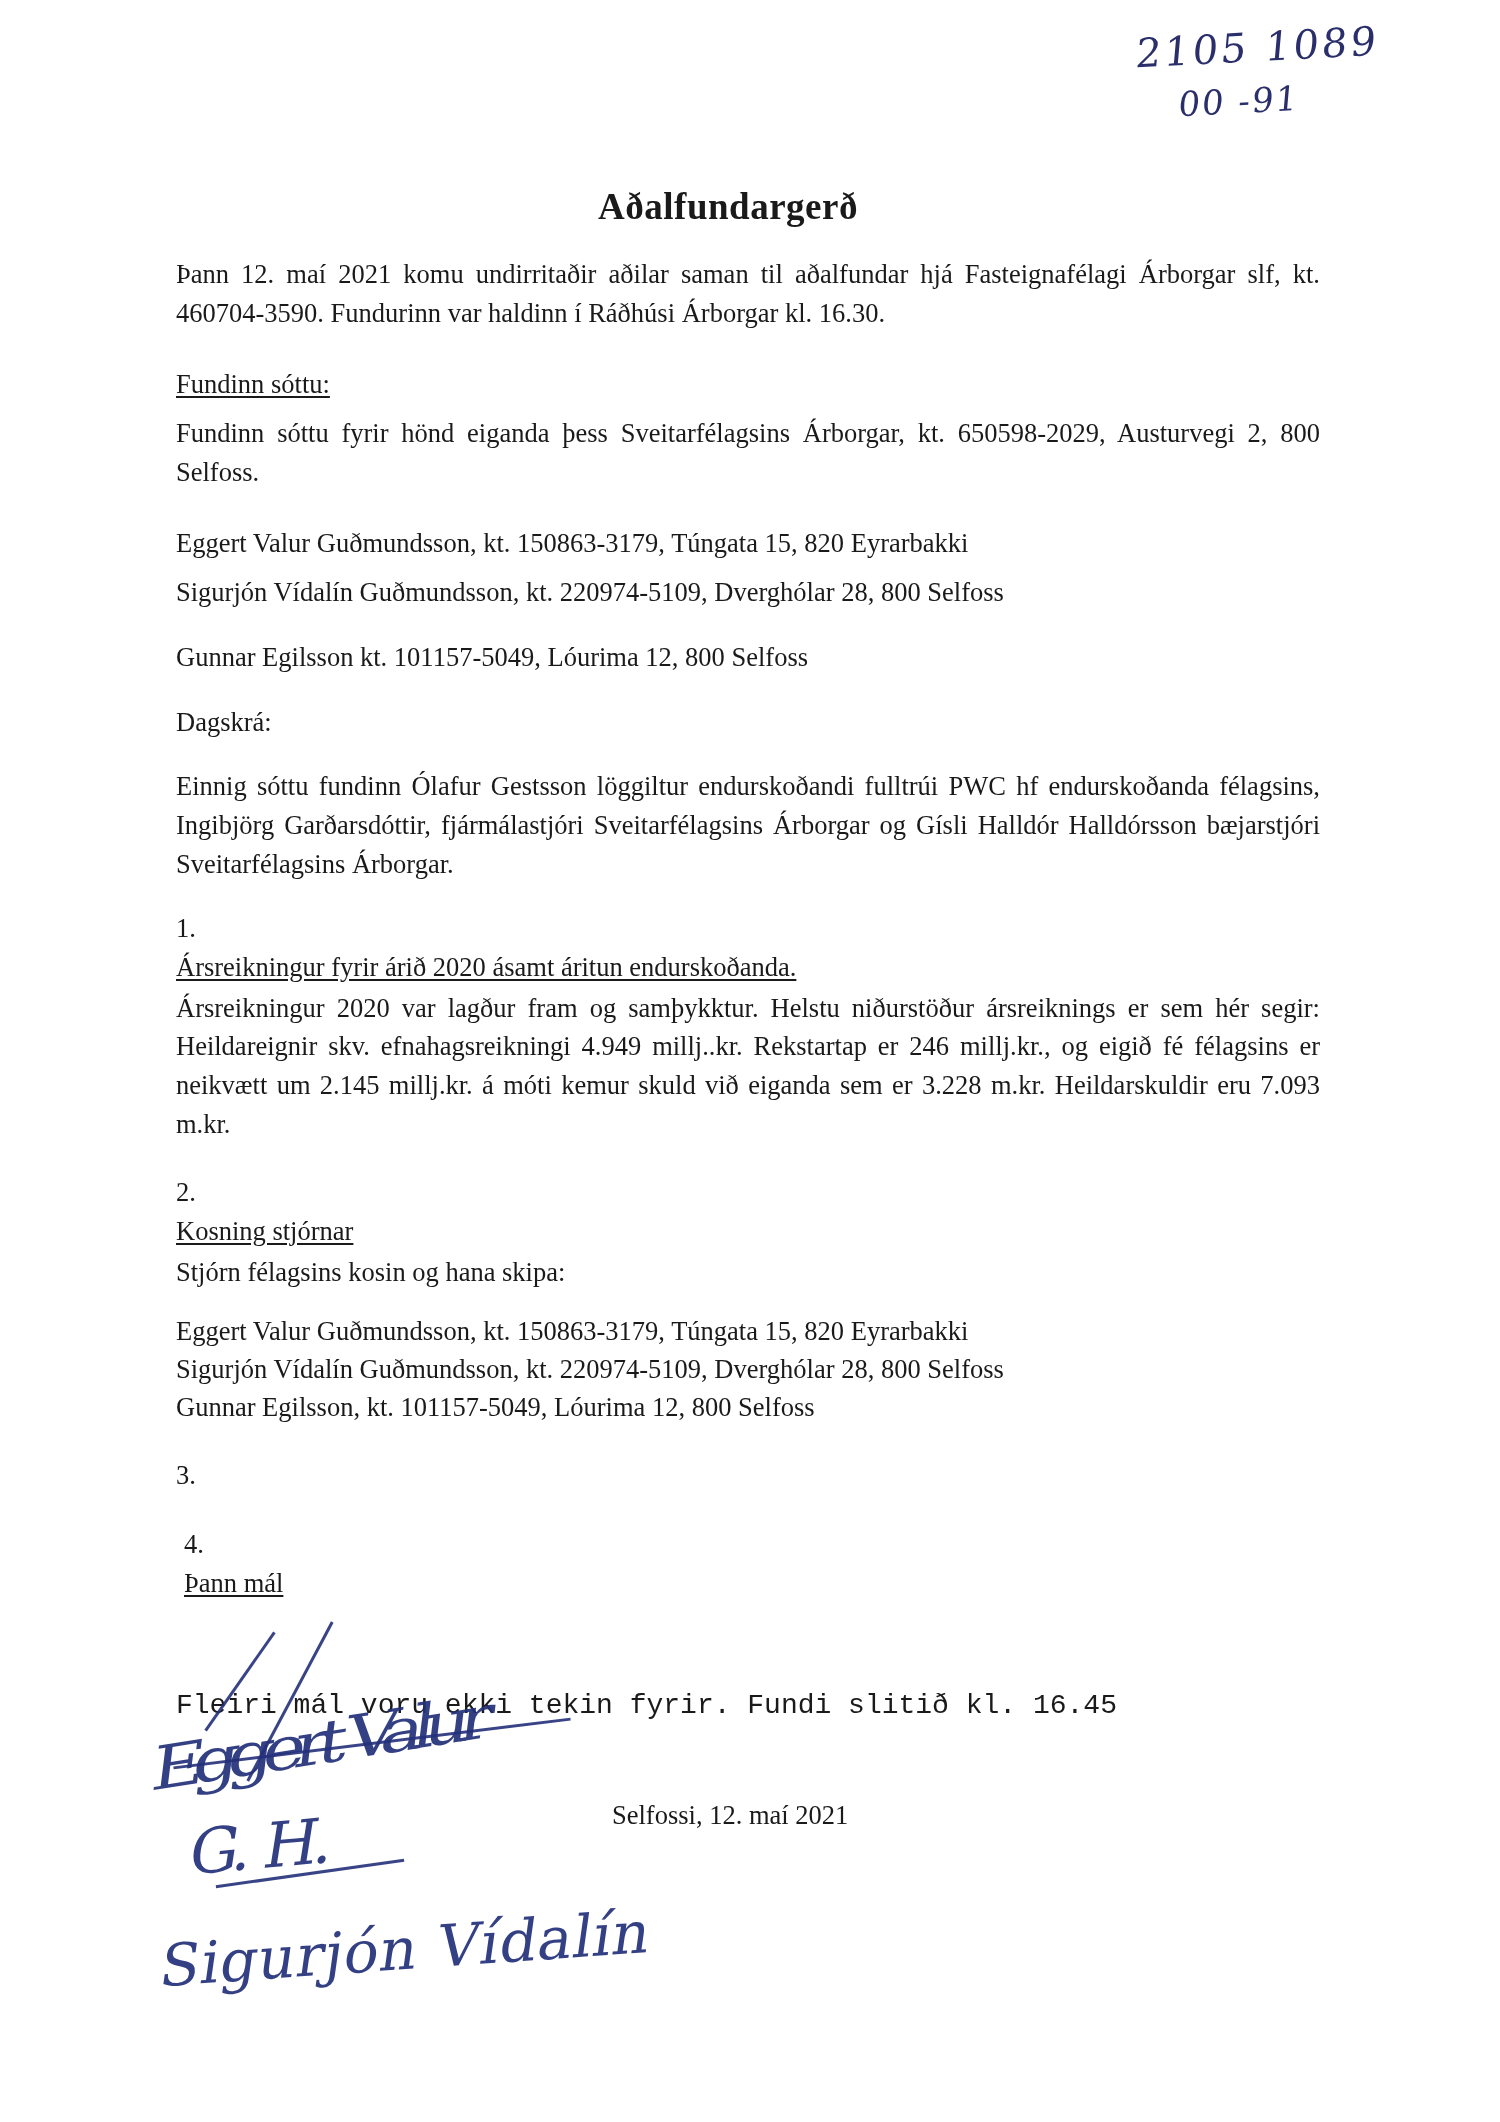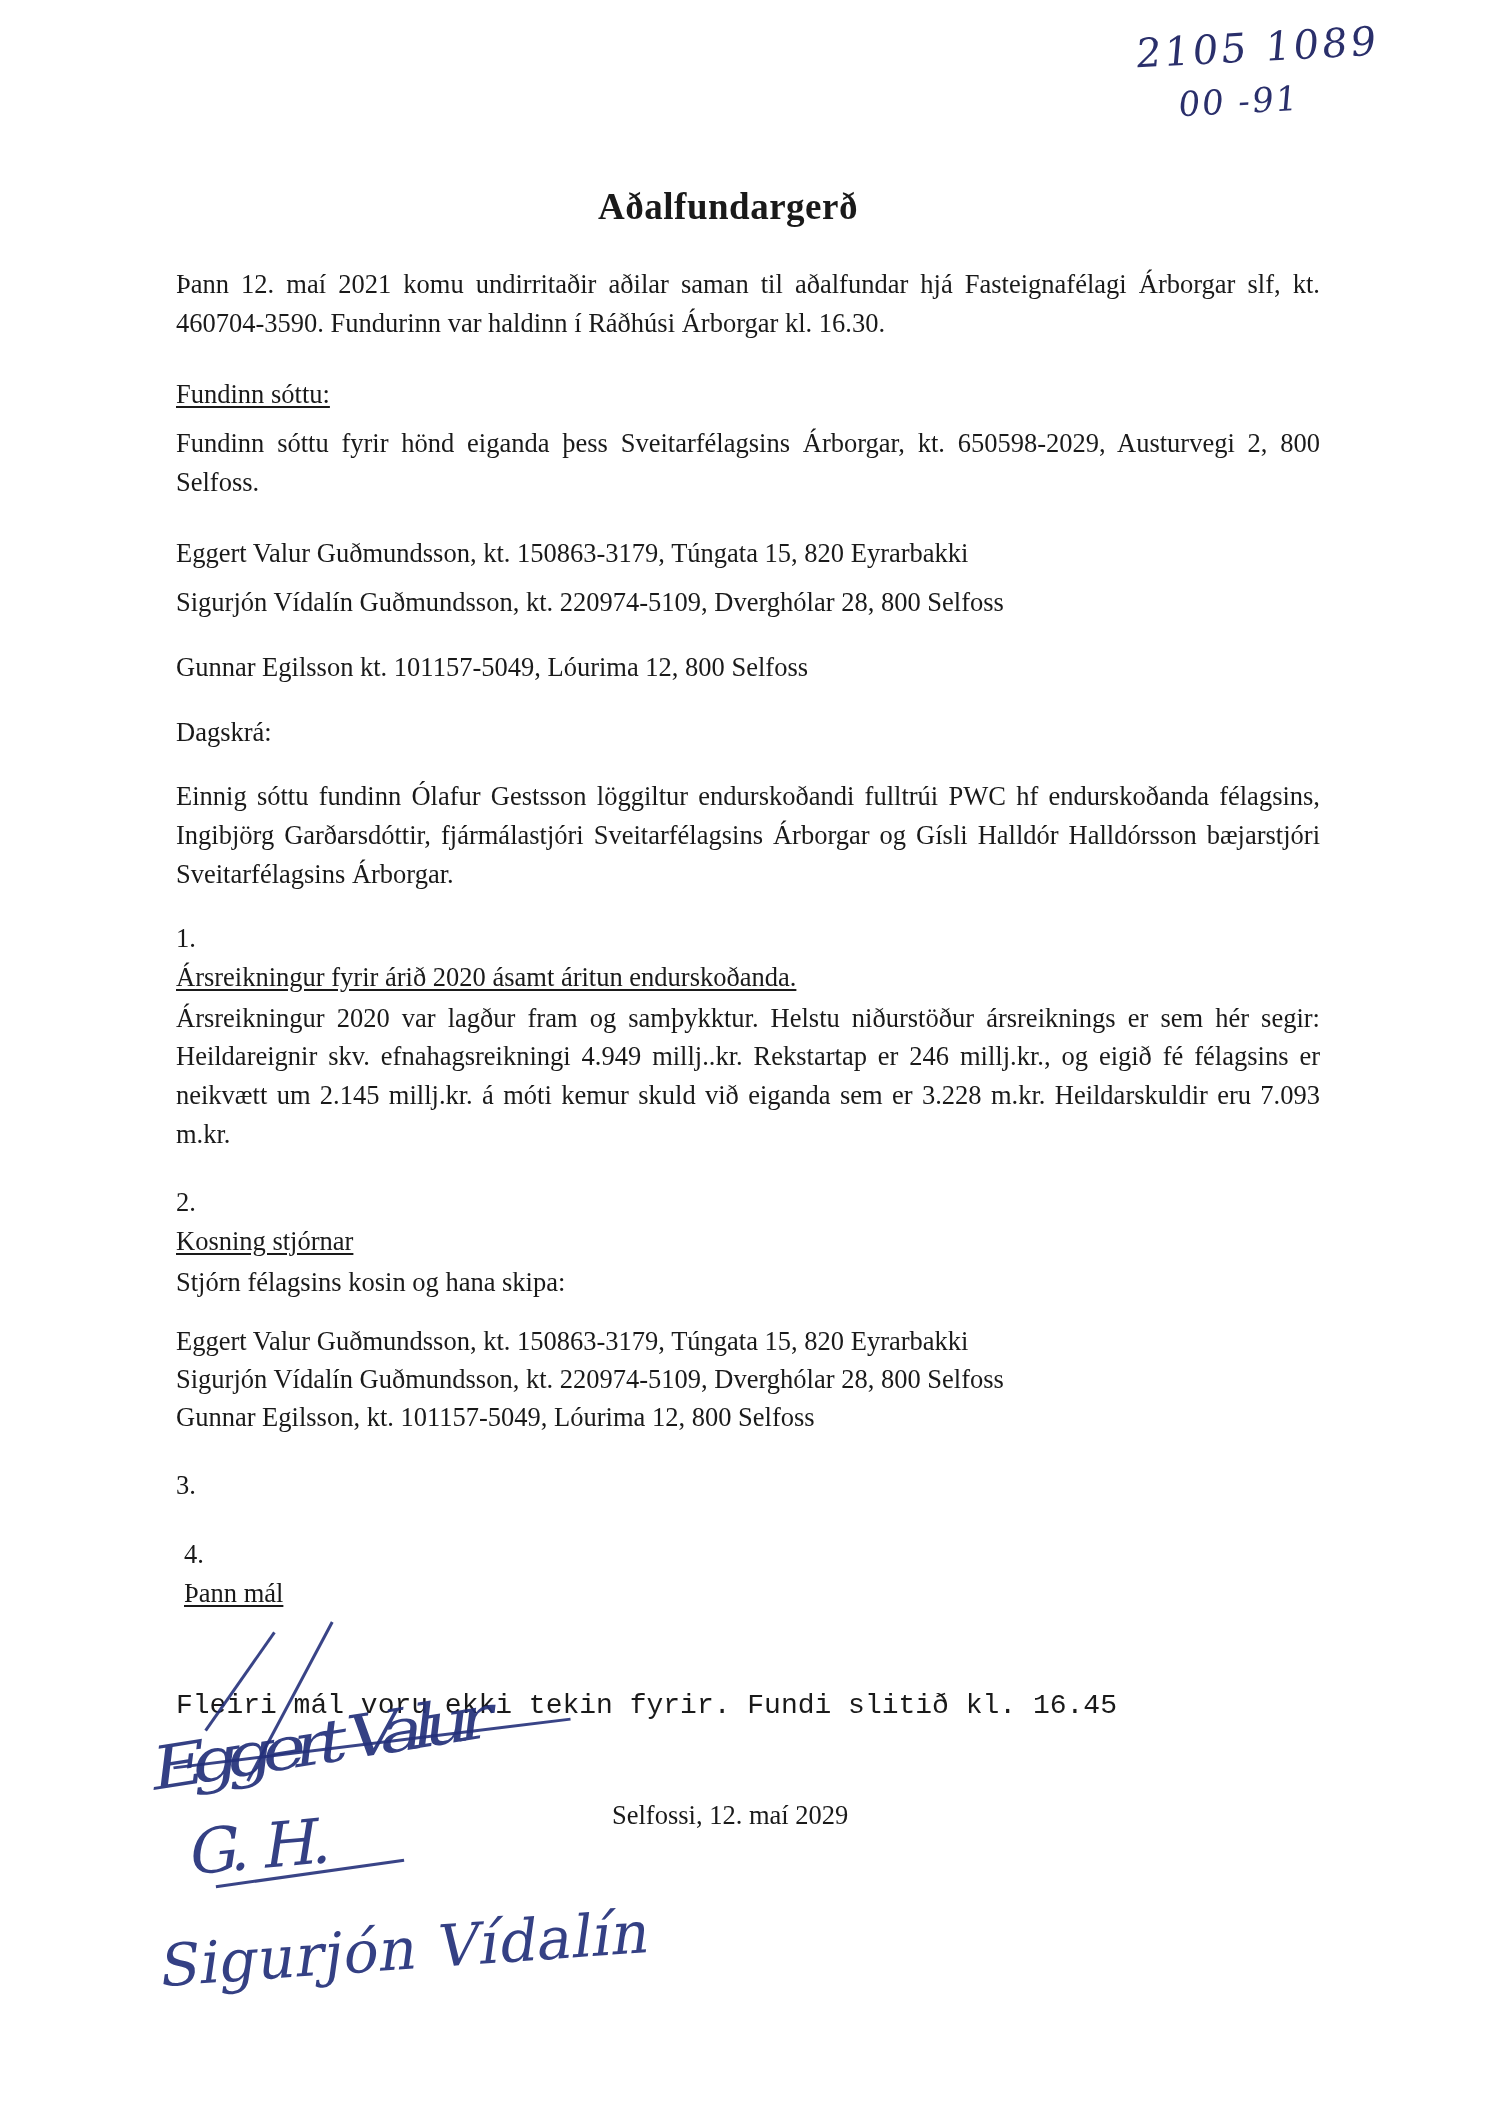--- a/index.html
+++ b/index.html
@@ -54,21 +54,21 @@
     left: 0;
     width: 1456px;
     text-align: center;
     font-size: 37px;
     font-weight: bold;
     letter-spacing: 0.5px;
   }
 
   .content {
     position: absolute;
-    top: 265px;
+    top: 255px;
     left: 176px;
     width: 1144px;
     font-size: 26.5px;
     line-height: 1.46;
     text-align: justify;
   }
 
   .para {
     margin: 0 0 26px 0;
   }
@@ -257,21 +257,21 @@
         <span class="agenda-body">
           <span class="agenda-head">Þann mál</span>
         </span>
       </li>
     </ul>
 
   </div>
 
   <div class="closing">Fleiri mál voru ekki tekin fyrir. Fundi slitið kl. 16.45</div>
 
-  <div class="sign-date">Selfossi, 12. maí 2029</div>
+  <div class="sign-date">Selfossi, 12. maí 2021</div>
 
   <div class="sig sig-1">Eggert Valur</div>
   <div class="sig sig-2">G. H.</div>
   <div class="sig sig-3">Sigurjón Vídalín</div>
 
   <div class="sig-stroke stroke-a"></div>
   <div class="sig-stroke stroke-b"></div>
   <div class="sig-stroke stroke-c"></div>
   <div class="sig-stroke stroke-d"></div>
 

